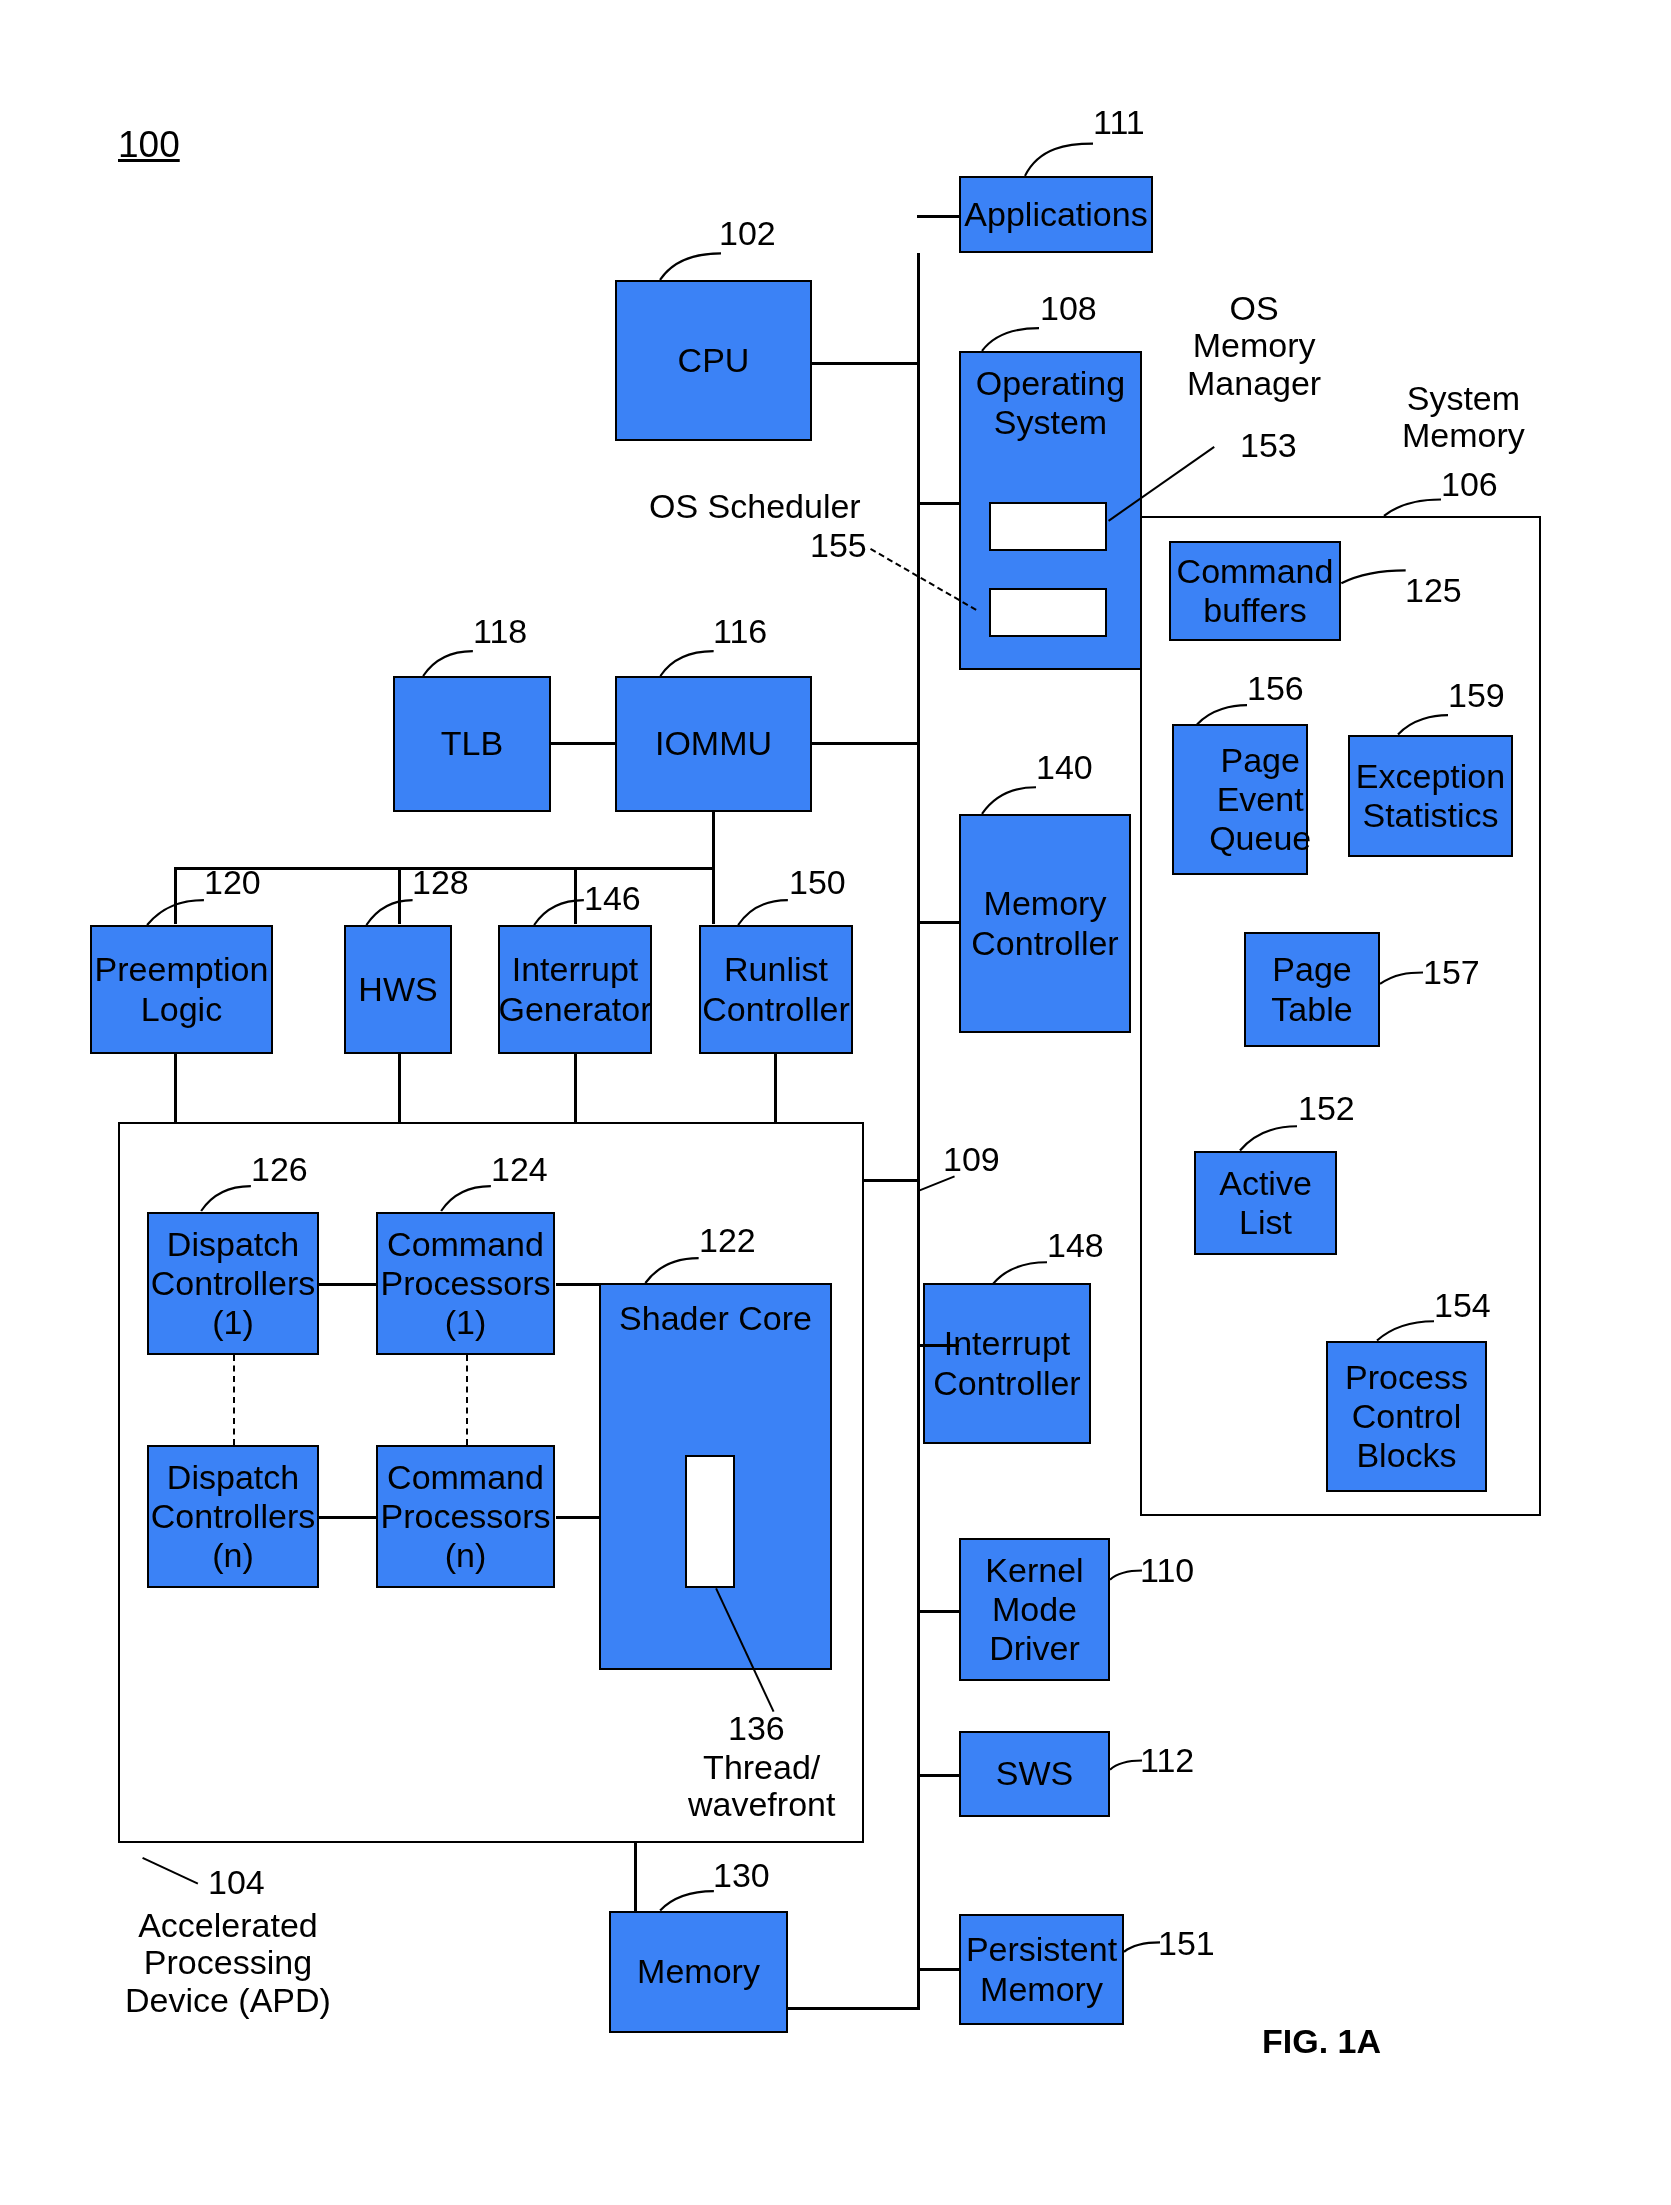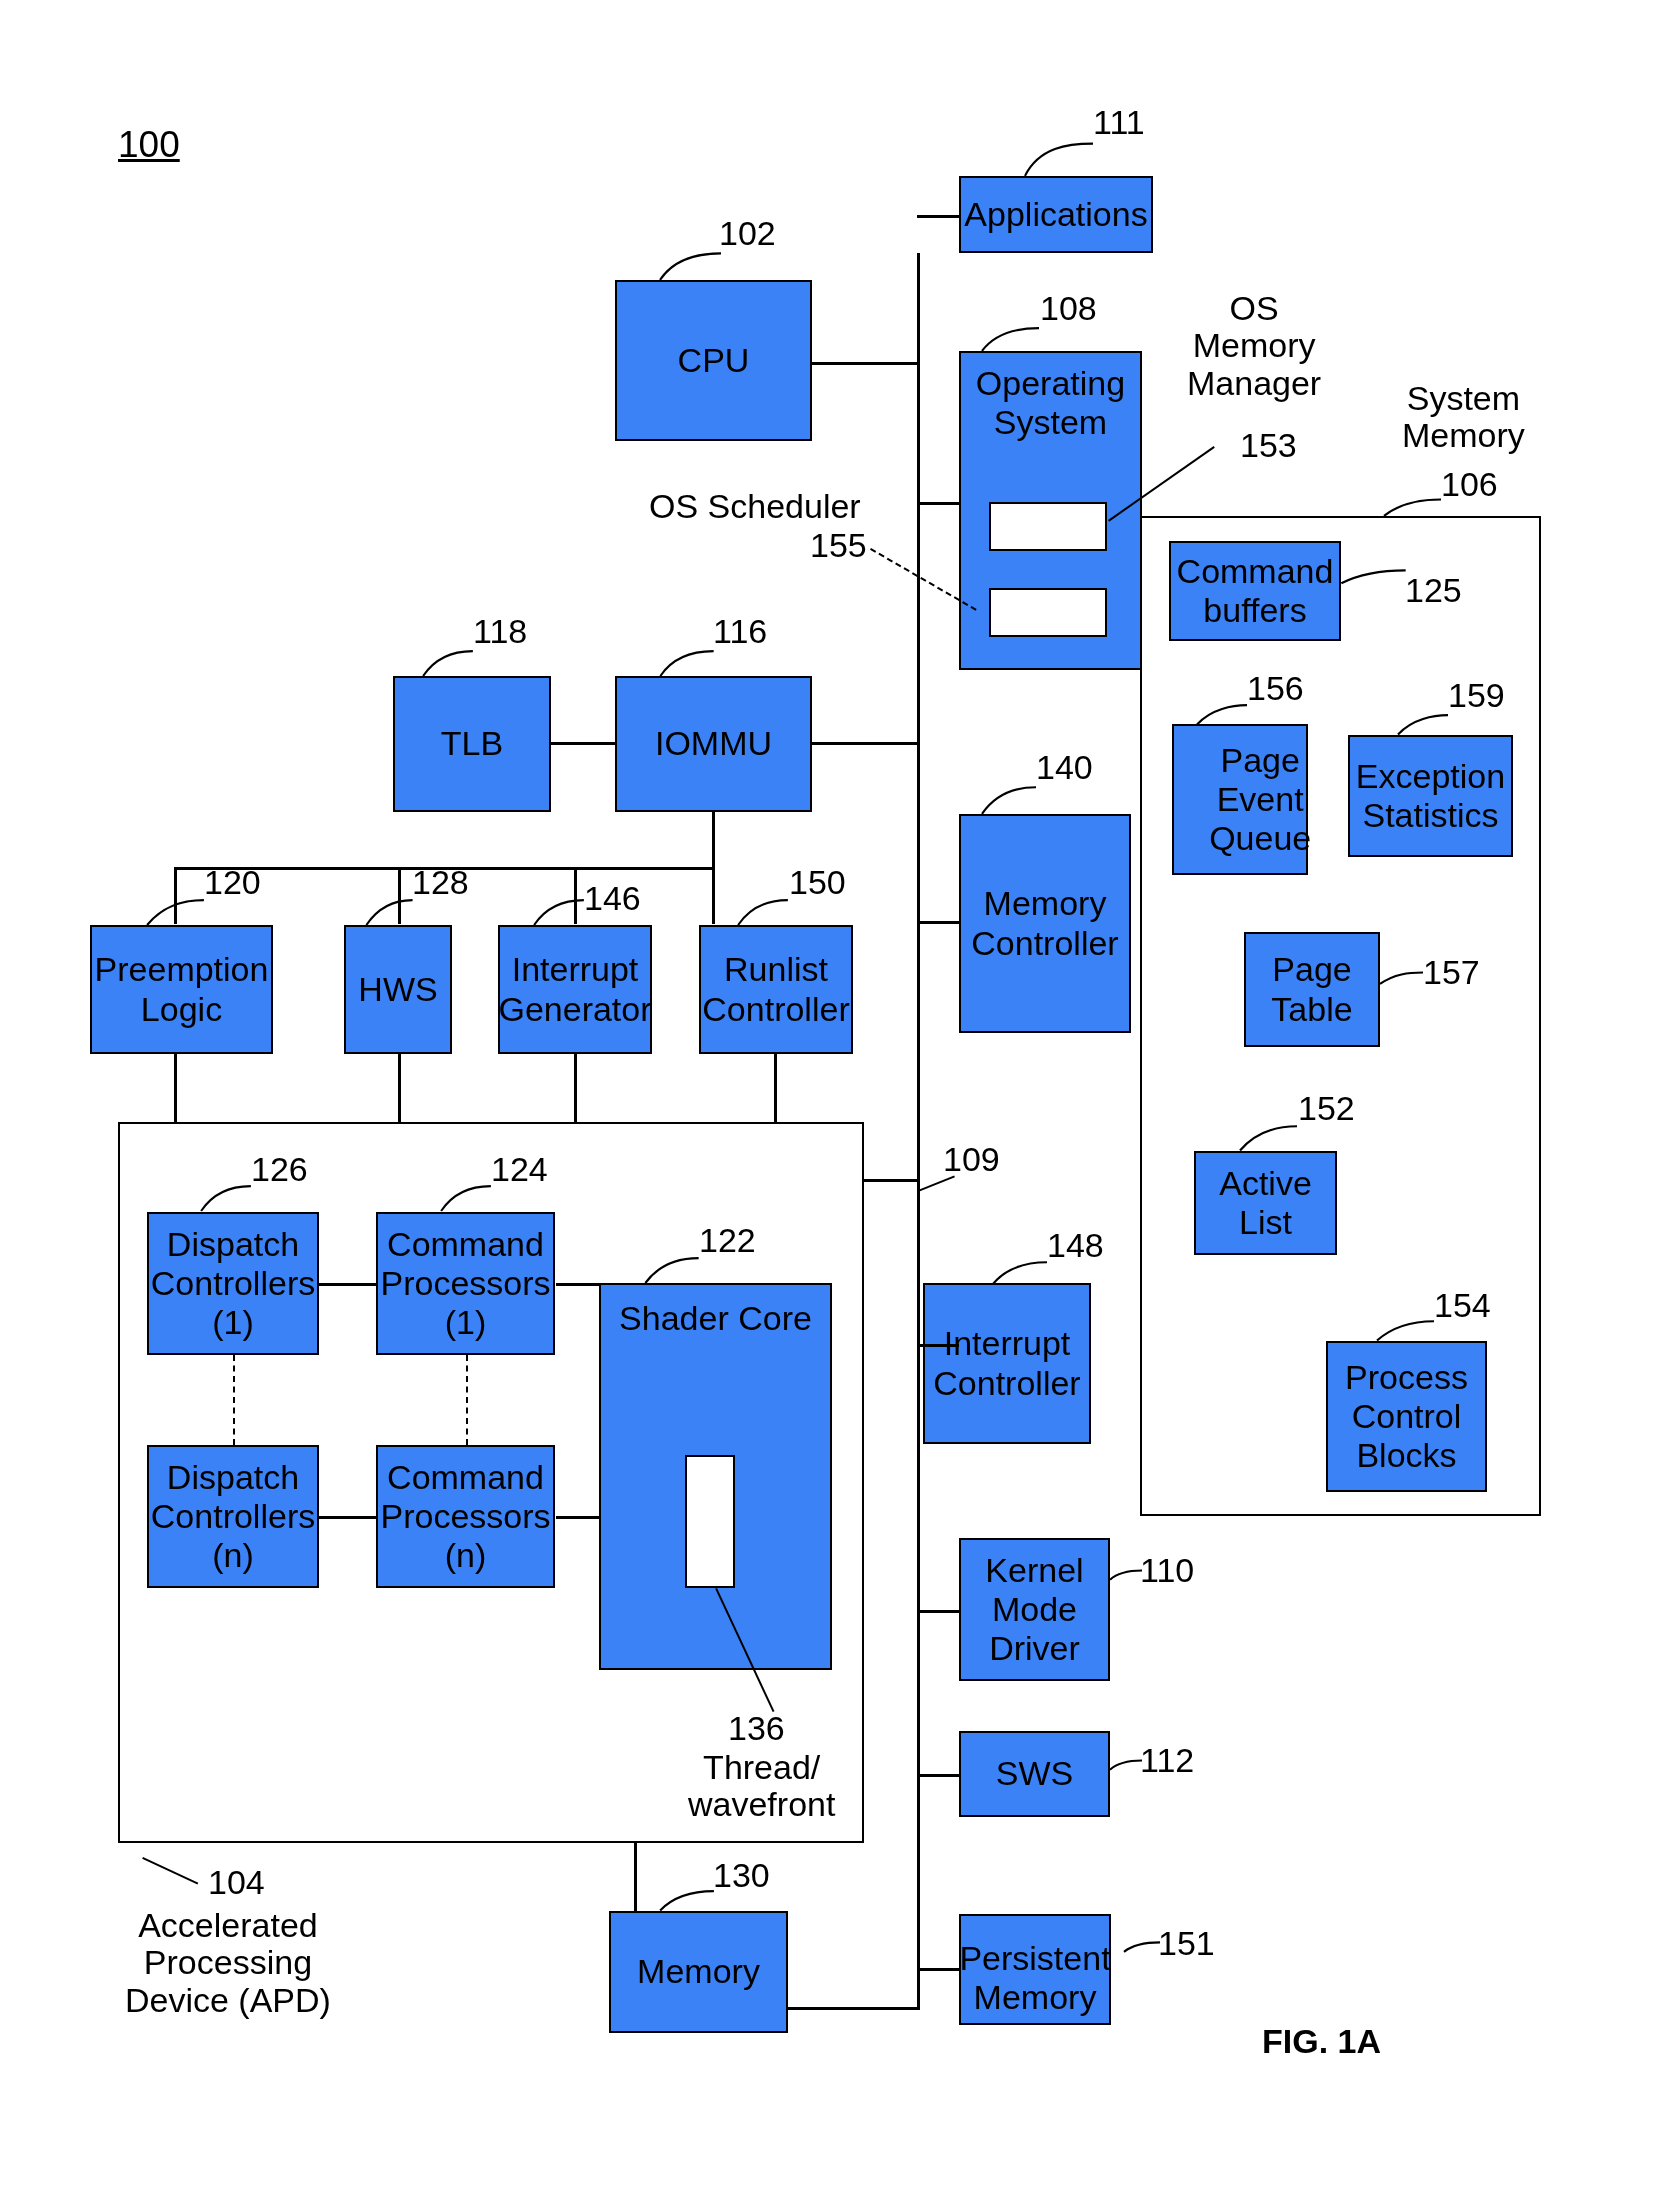--- a/index.html
+++ b/index.html
@@ -305,21 +305,21 @@
 
   <div class="box" style="left:959px; top:1731px; width:151px; height:86px;">
     <span>SWS</span>
   </div>
   <div class="label" style="left:1140px; top:1742px;">112</div>
   <svg class="curve" style="left:1110px; top:1759px; width:32px; height:10.8px;" viewBox="0 0 45 15" width="32" height="10.8">
       <path d="M0,15 C12,4 30,2 45,2" fill="none" stroke="#000" stroke-width="3"></path>
     </svg>
   <div class="line-h" style="left:917px; top:1774px; width:42px;"></div>
 
-  <div class="box" style="left:959px; top:1914px; width:152px; height:111px;align-items:flex-end;">
+  <div class="box" style="left:959px; top:1914px; width:165px; height:111px;">
     <span>Persistent
 Memory</span>
   </div>
   <div class="label" style="left:1158px; top:1925px;">151</div>
   <svg class="curve" style="left:1124px; top:1941px; width:36px; height:10.8px;" viewBox="0 0 50 15" width="36" height="10.8">
       <path d="M0,15 C14,4 34,2 50,2" fill="none" stroke="#000" stroke-width="3"></path>
     </svg>
   <div class="line-h" style="left:917px; top:1968px; width:42px;"></div>
 
   <div class="container" style="left:118px; top:1122px; width:746px; height:721px;"></div>

